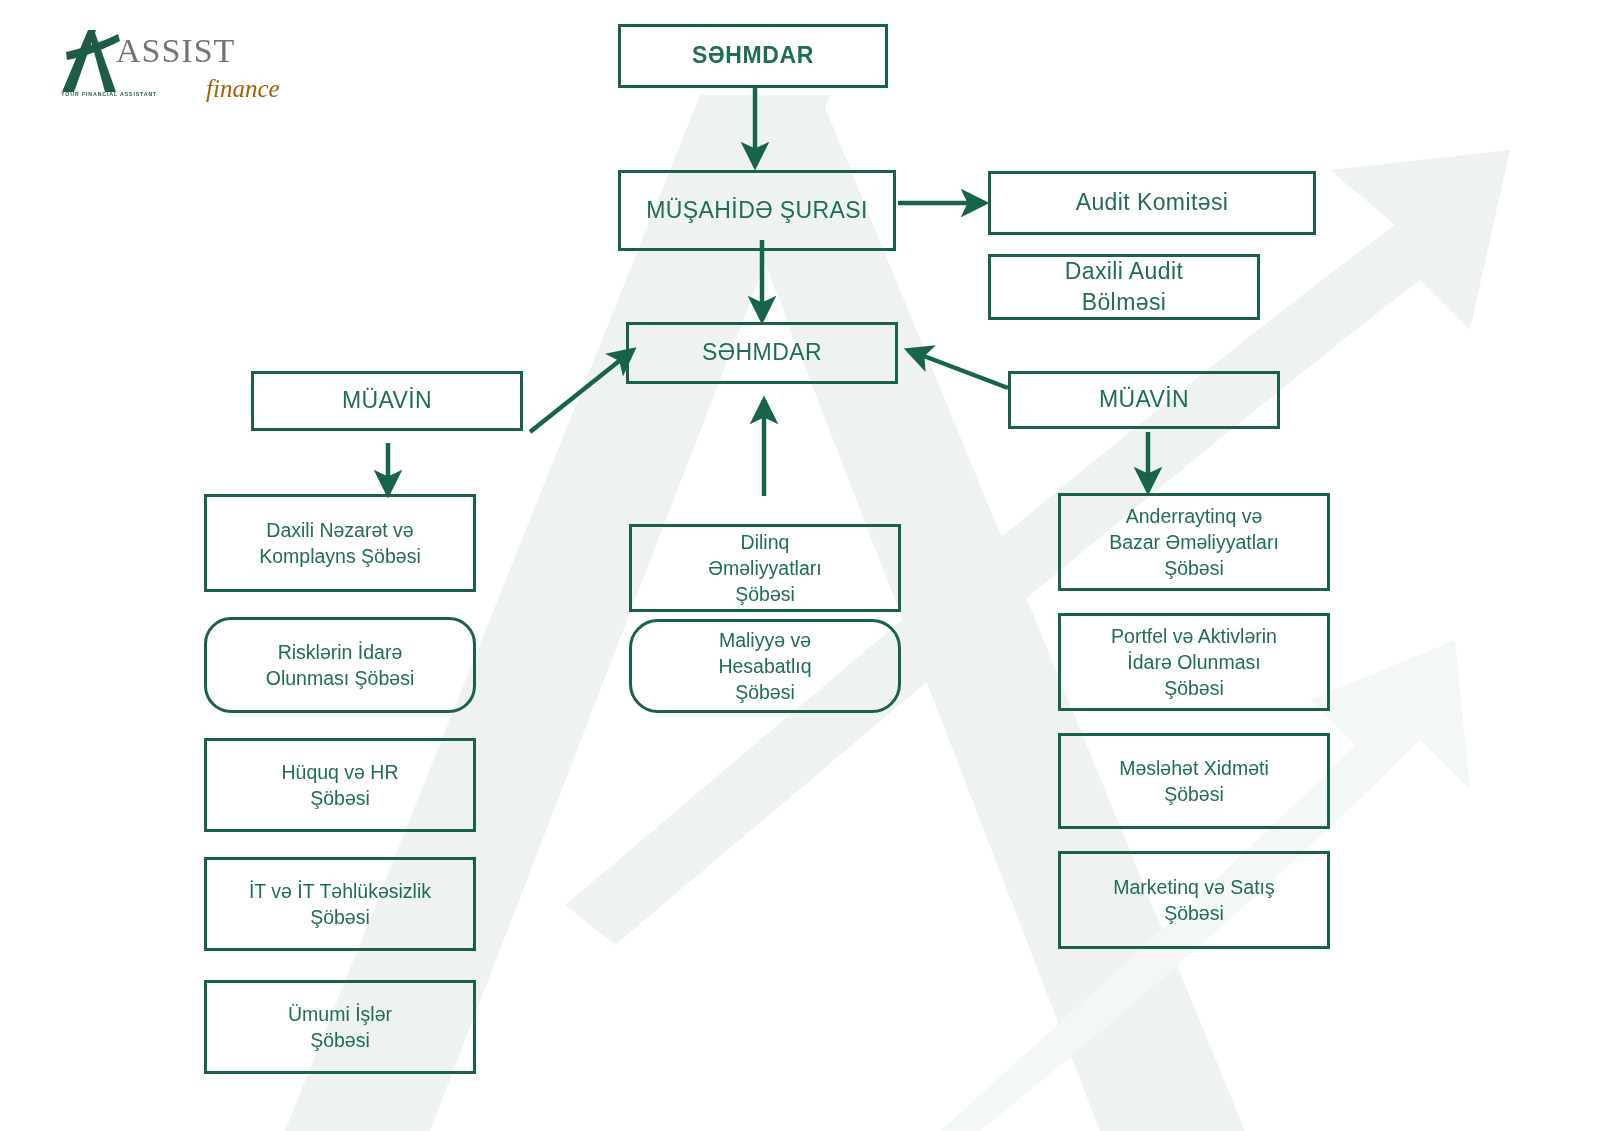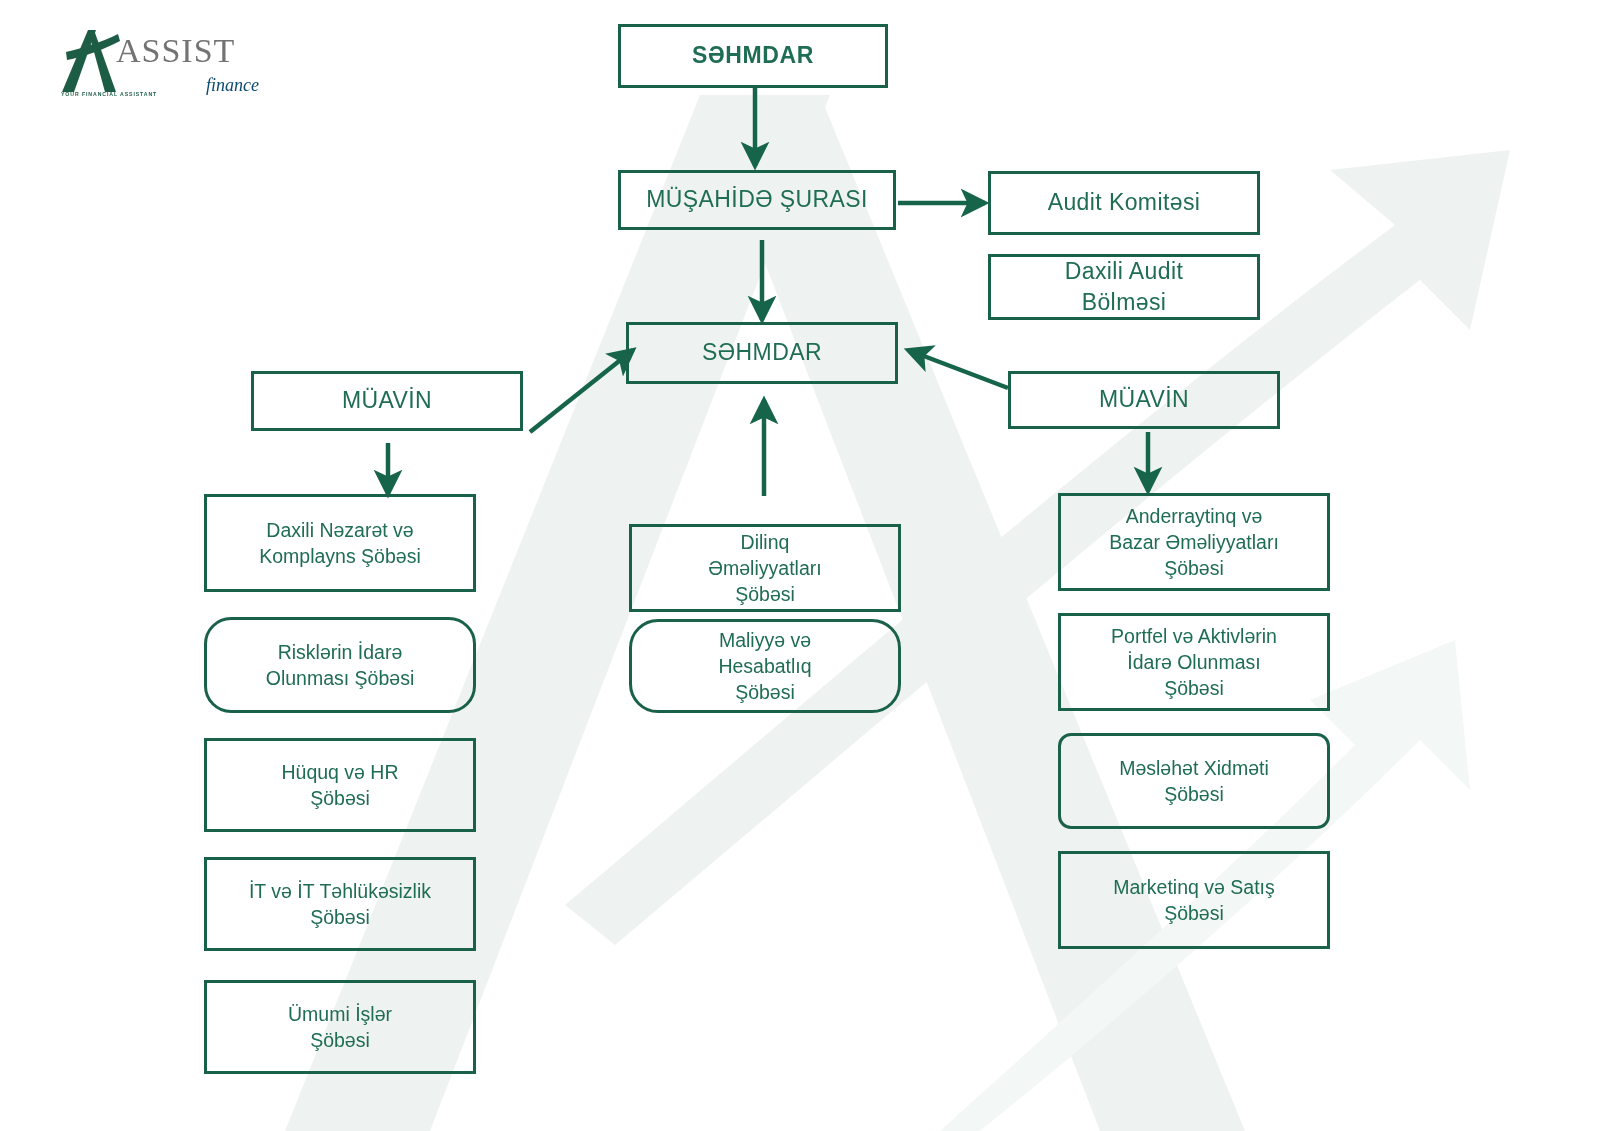--- a/index.html
+++ b/index.html
@@ -43,22 +43,22 @@
     letter-spacing: 1px;
     color: #737373;
     font-weight: 400;
   }
   #logo .logo-sub {
     position: absolute;
     left: 148px;
     top: 47px;
     font-family: "Liberation Serif", serif;
     font-style: italic;
-    font-size: 18px;
-    color: #0c4a6e;
+    font-size: 25px;
+    color: #a16207;
   }
   #logo .logo-tag {
     position: absolute;
     left: 3px;
     top: 63px;
     font-size: 5.2px;
     letter-spacing: 0.9px;
     color: #1d5c45;
     font-weight: 700;
     white-space: nowrap;
@@ -152,23 +152,23 @@
       <line x1="764" y1="496" x2="764" y2="400"></line>
 
       <line x1="388" y1="443" x2="388" y2="494"></line>
 
       <line x1="1148" y1="432" x2="1148" y2="491"></line>
     </g>
   </svg>
 
   <div class="node top-level bold" style="left:618px; top:24px; width:270px; height:64px;">SƏHMDAR</div>
 
-  <div class="node top-level" style="left:618px; top:170px; width:278px; height:60px;">MÜŞAHİDƏ ŞURASI</div>
-
-  <div class="node top-level" style="left:988px; top:171px; width:272px; height:64px;">Audit Komitəsi</div>
+  <div class="node top-level" style="left:618px; top:170px; width:278px; height:81px;">MÜŞAHİDƏ ŞURASI</div>
+
+  <div class="node top-level" style="left:988px; top:171px; width:328px; height:64px;">Audit Komitəsi</div>
 
   <div class="node top-level" style="left:988px; top:254px; width:272px; height:66px;">Daxili Audit
 Bölməsi</div>
 
   <div class="node top-level" style="left:626px; top:322px; width:272px; height:62px;">SƏHMDAR</div>
 
   <div class="node top-level" style="left:251px; top:371px; width:272px; height:60px;">MÜAVİN</div>
 
   <div class="node top-level" style="left:1008px; top:371px; width:272px; height:58px;">MÜAVİN</div>
 
@@ -189,18 +189,18 @@
   <div class="node leaf" style="left:629px; top:619px; width:272px; height:94px;border-radius:29px;">Maliyyə və
 Hesabatlıq
 Şöbəsi</div>
 
   <div class="node leaf" style="left:1058px; top:493px; width:272px; height:98px;">Anderraytinq və
 Bazar Əməliyyatları
 Şöbəsi</div>
   <div class="node leaf" style="left:1058px; top:613px; width:272px; height:98px;">Portfel və Aktivlərin
 İdarə Olunması
 Şöbəsi</div>
-  <div class="node leaf" style="left:1058px; top:733px; width:272px; height:96px;border-radius:13px;">Məsləhət Xidməti
+  <div class="node leaf" style="left:1058px; top:733px; width:272px; height:96px;">Məsləhət Xidməti
 Şöbəsi</div>
   <div class="node leaf" style="left:1058px; top:851px; width:272px; height:98px;">Marketinq və Satış
 Şöbəsi</div>
 
 </div>
 
 </body></html>

